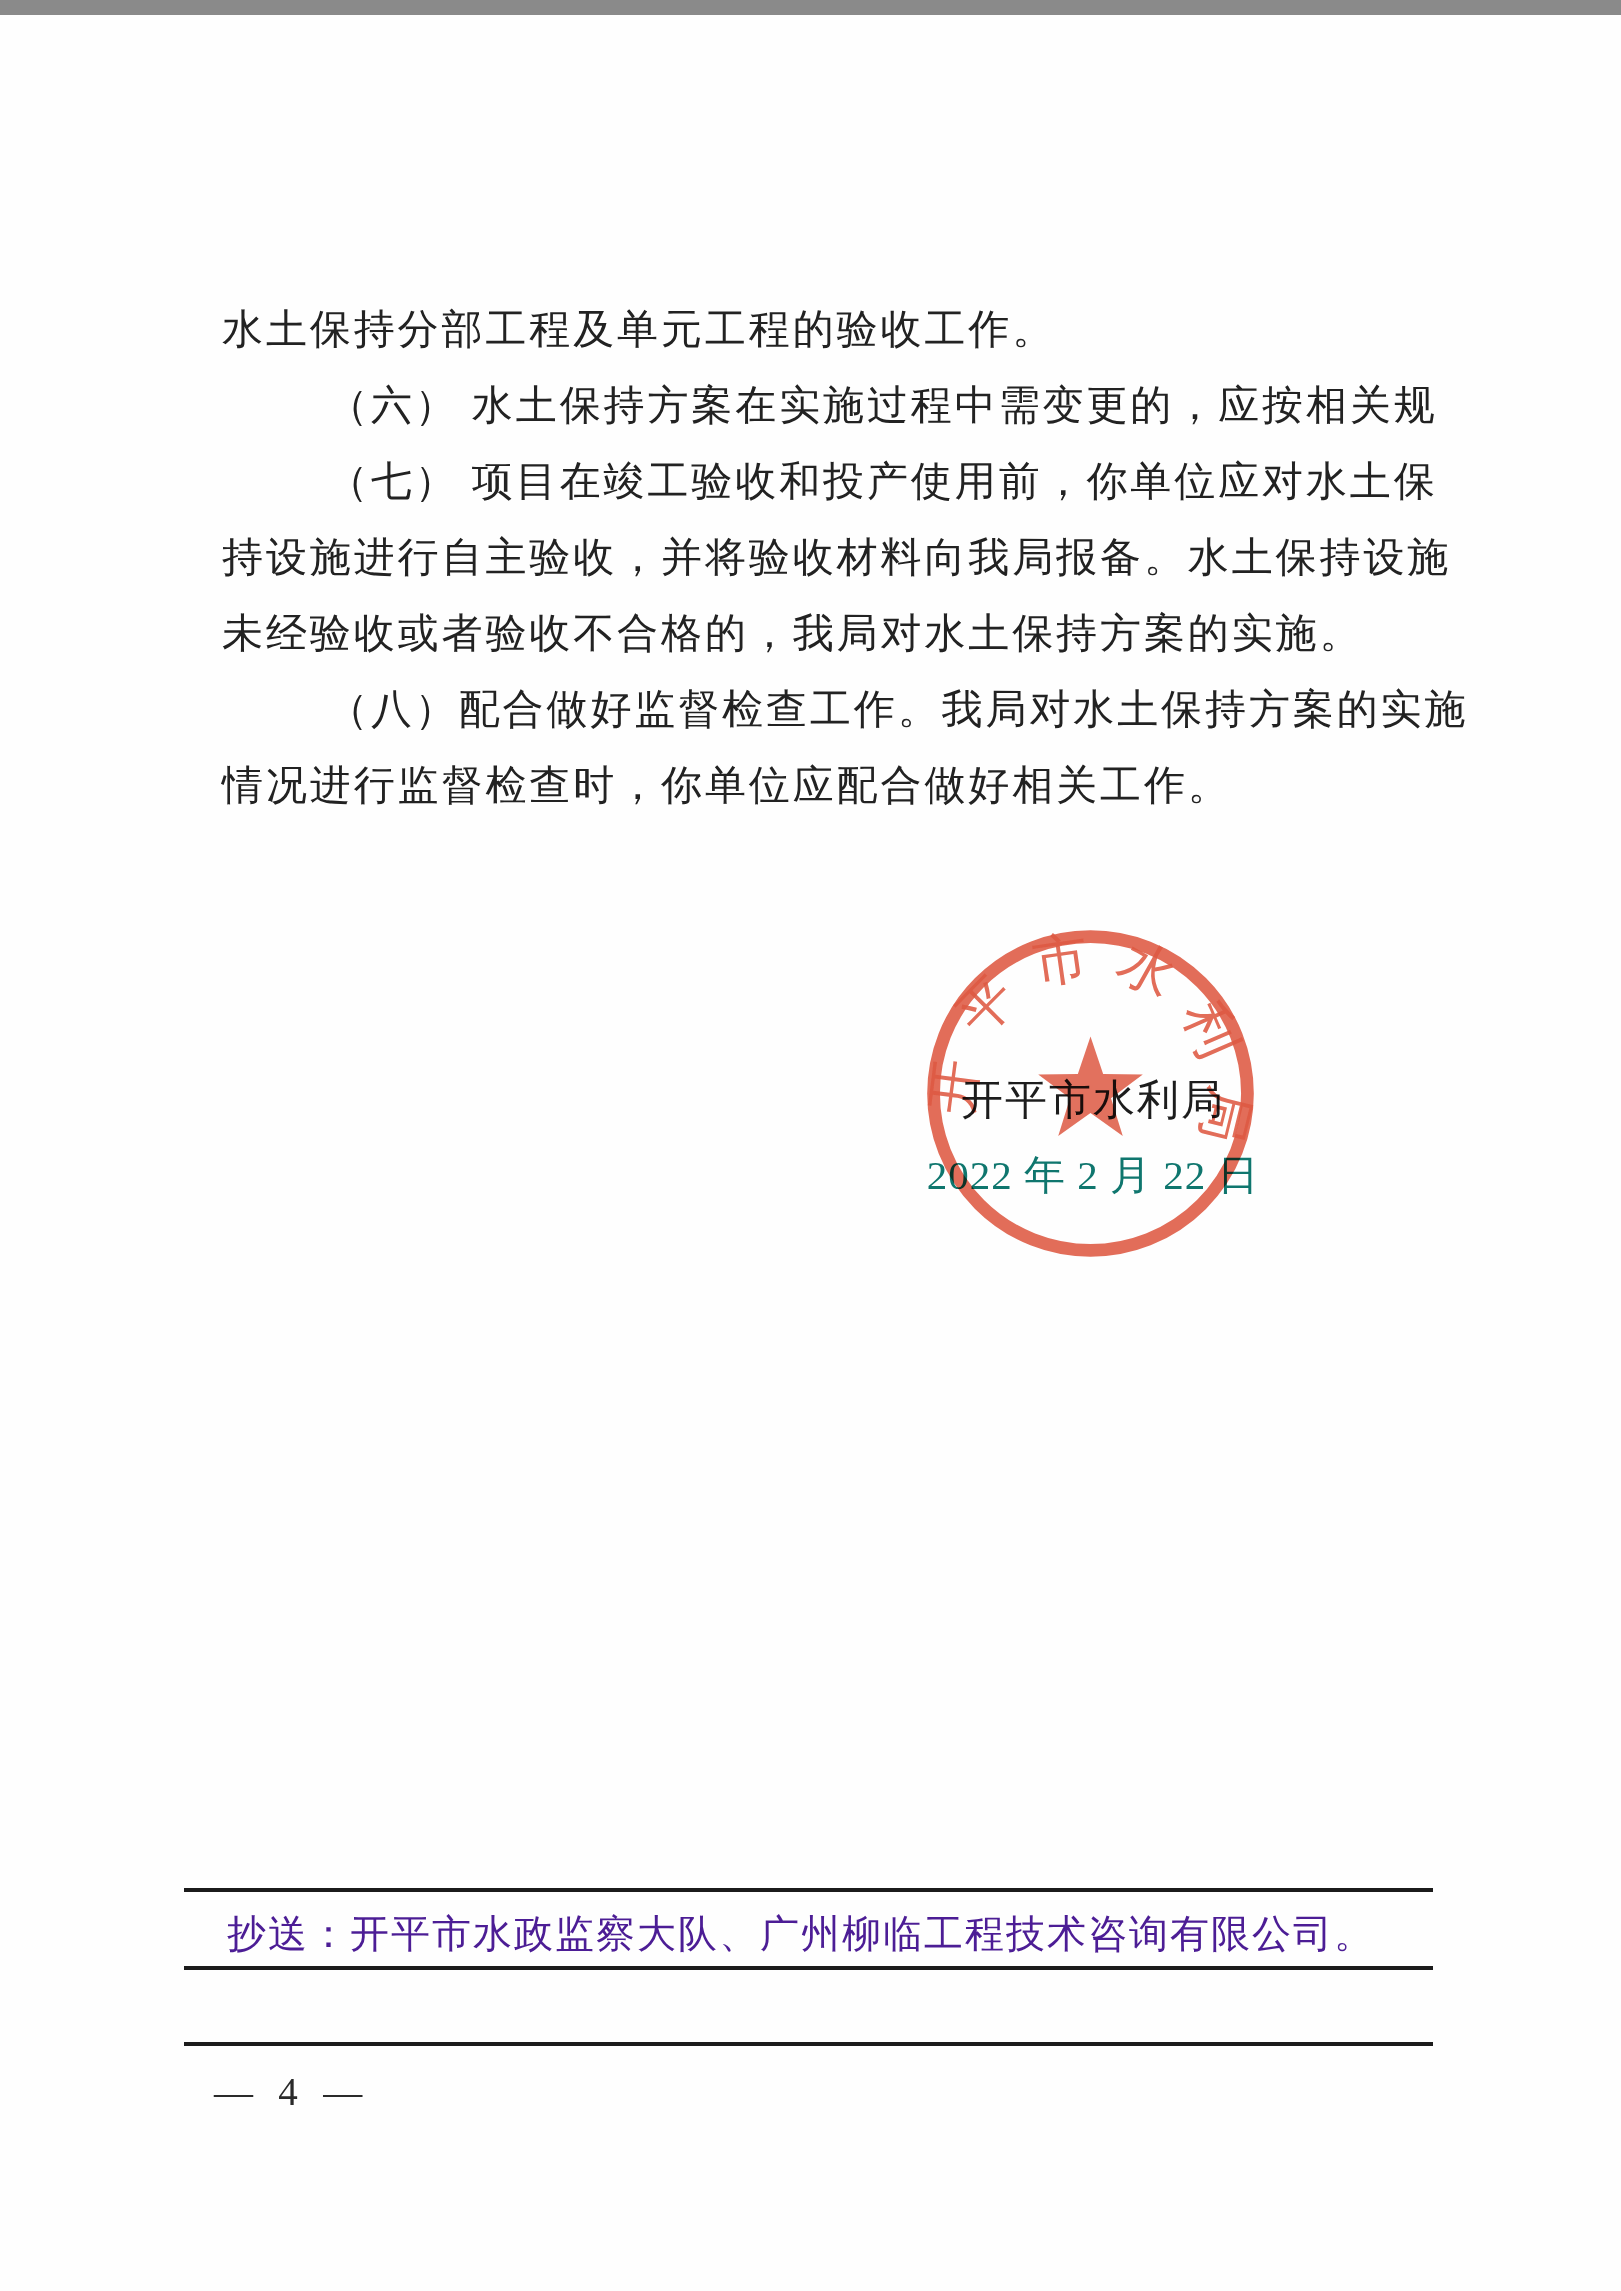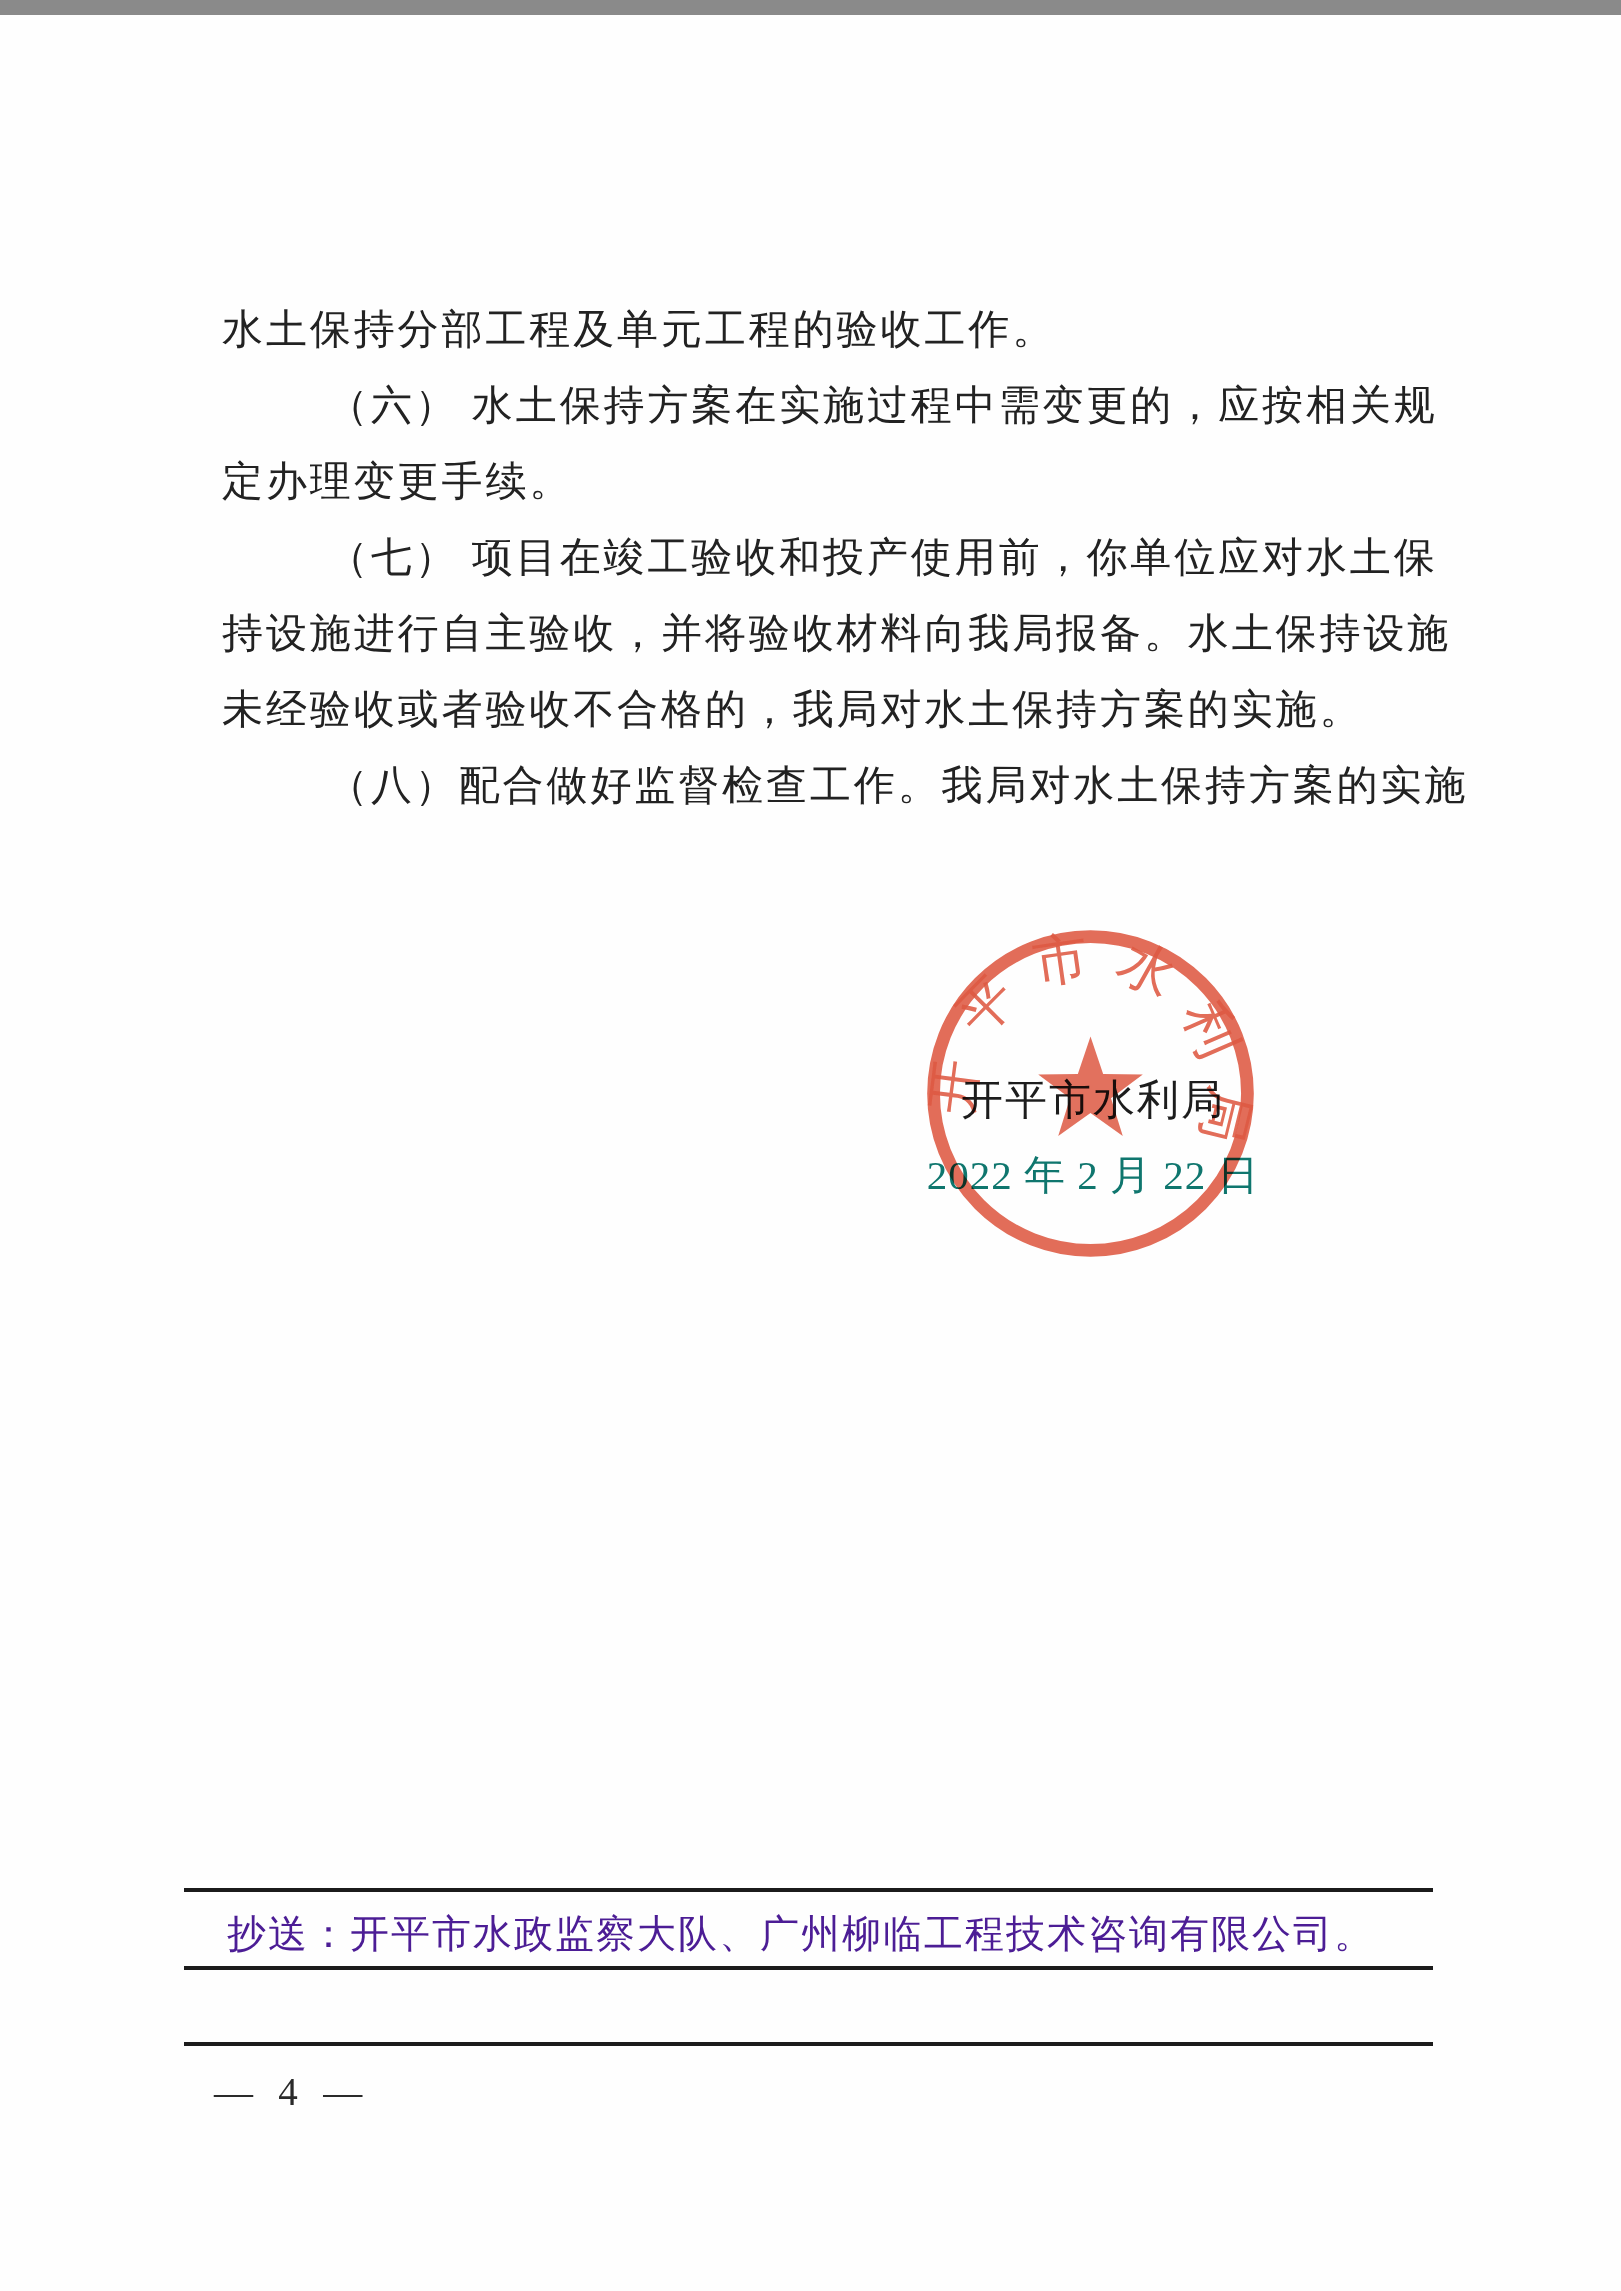--- a/index.html
+++ b/index.html
@@ -105,25 +105,25 @@
   }
 </style>
 </head>
 <body>
 
 <div class="page">
 
   <div class="body-text">
     <div class="body-line">水土保持分部工程及单元工程的验收工作。</div>
     <div class="body-line indent">（六） 水土保持方案在实施过程中需变更的，应按相关规</div>
-    <div class="body-line">定办理变更手续。</div>
     <div class="body-line indent">（七） 项目在竣工验收和投产使用前，你单位应对水土保</div>
     <div class="body-line">持设施进行自主验收，并将验收材料向我局报备。水土保持设施</div>
     <div class="body-line">未经验收或者验收不合格的，我局对水土保持方案的实施。</div>
     <div class="body-line indent">（八）配合做好监督检查工作。我局对水土保持方案的实施</div>
+    <div class="body-line">情况进行监督检查时，你单位应配合做好相关工作。</div>
   </div>
 
   <div class="sign-name">开平市水利局</div>
   <div class="sign-date">2022 年 2 月 22 日</div>
 
   <svg class="seal" viewBox="0 0 366 366" xmlns="http://www.w3.org/2000/svg">
     <circle cx="183" cy="183" r="160" fill="none" stroke="#dc4a31" stroke-width="13" opacity="0.88"></circle>
     <polygon fill="#dc4a31" opacity="0.85" points="183,125 195.9,163.2 236.3,163.7 203.9,187.8 215.9,226.3 183,203 150.1,226.3 162.1,187.8 129.7,163.7 170.1,163.2"></polygon>
     <path id="sealArc" d="M 67.1 214.1 A 120 120 0 1 1 298.9 214.1" fill="none"></path>
     <text font-size="56" fill="#dc4a31" opacity="0.88" letter-spacing="22" font-family="Liberation Serif, DejaVu Serif, serif">

